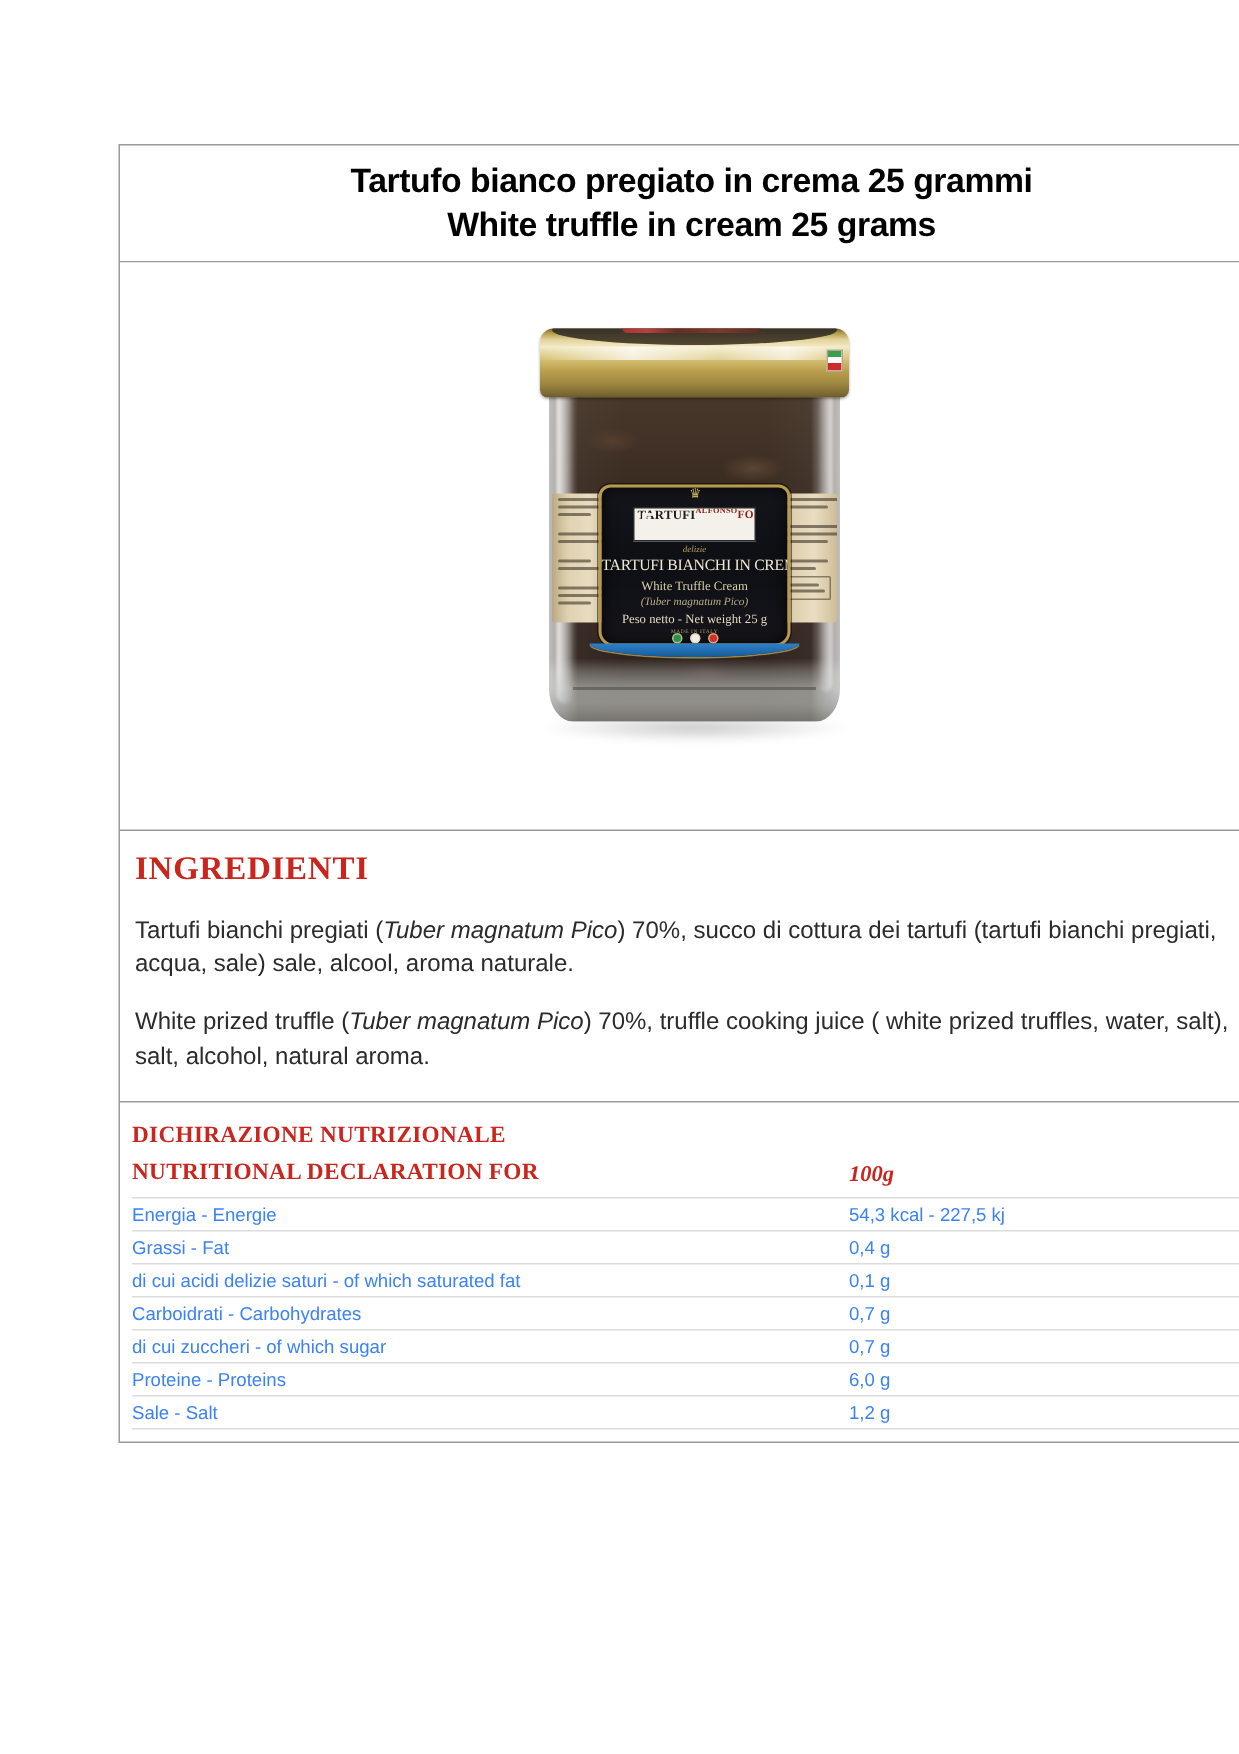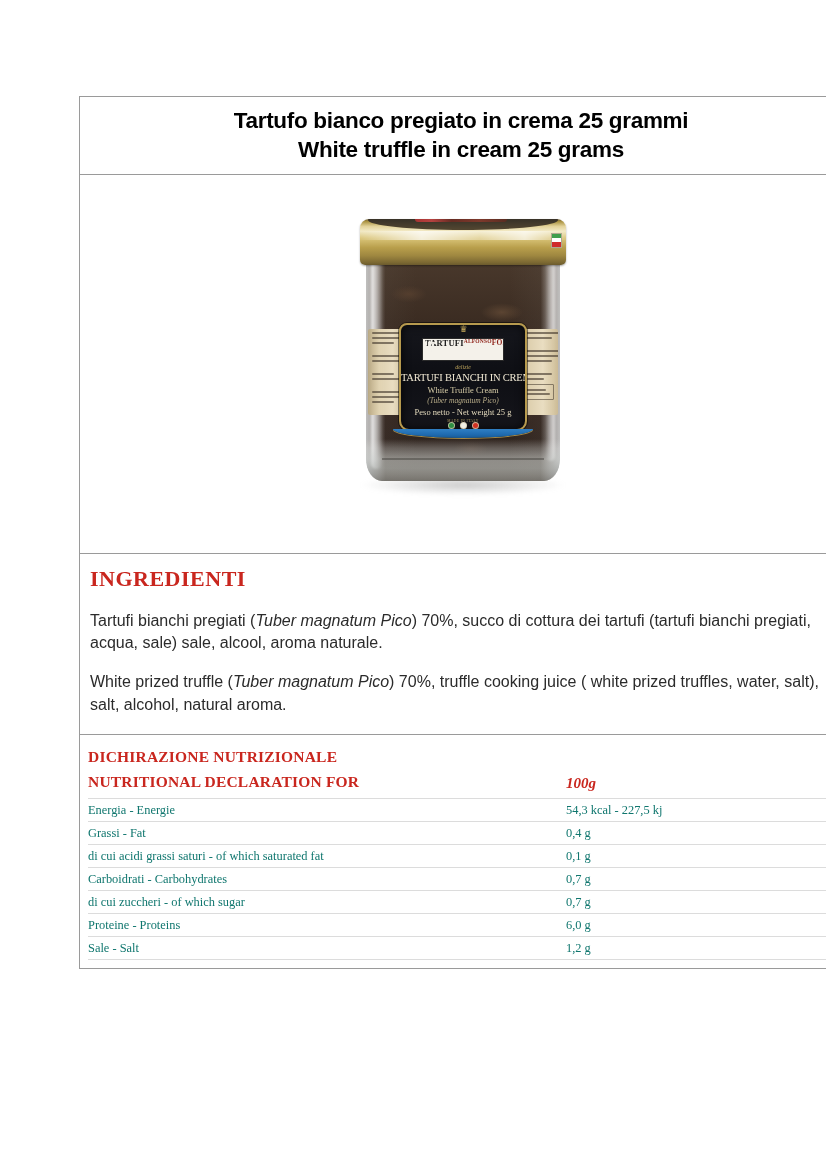--- a/index.html
+++ b/index.html
@@ -450,23 +450,23 @@
     color: #c9261e;
     padding-bottom: 2px;
     font-style: italic;
   }
   table.nutri {
     width: 100%;
     border-collapse: collapse;
     table-layout: fixed;
   }
   table.nutri td {
-    font-family: Liberation Serif, serif;
+    font-family: Liberation Sans, sans-serif;
     font-size: 12.4px;
-    color: #0f766e;
+    color: #3b82f6;
     padding: 4px 0 3px 0;
     border-top: 1px solid #dcdcdc;
     vertical-align: middle;
   }
   table.nutri tr:last-child td {
     border-bottom: 1px solid #dcdcdc;
   }
   td.n-label { width: 478px; padding-left: 2px; }
   td.n-value { width: auto; }
 </style>
@@ -582,21 +582,21 @@
         <tbody>
           <tr>
             <td class="n-label">Energia - Energie</td>
             <td class="n-value">54,3 kcal - 227,5 kj</td>
           </tr>
           <tr>
             <td class="n-label">Grassi - Fat</td>
             <td class="n-value">0,4 g</td>
           </tr>
           <tr>
-            <td class="n-label">di cui acidi grassi saturi - of which saturated fat</td>
+            <td class="n-label">di cui acidi delizie saturi - of which saturated fat</td>
             <td class="n-value">0,1 g</td>
           </tr>
           <tr>
             <td class="n-label">Carboidrati - Carbohydrates</td>
             <td class="n-value">0,7 g</td>
           </tr>
           <tr>
             <td class="n-label">di cui zuccheri - of which sugar</td>
             <td class="n-value">0,7 g</td>
           </tr>

